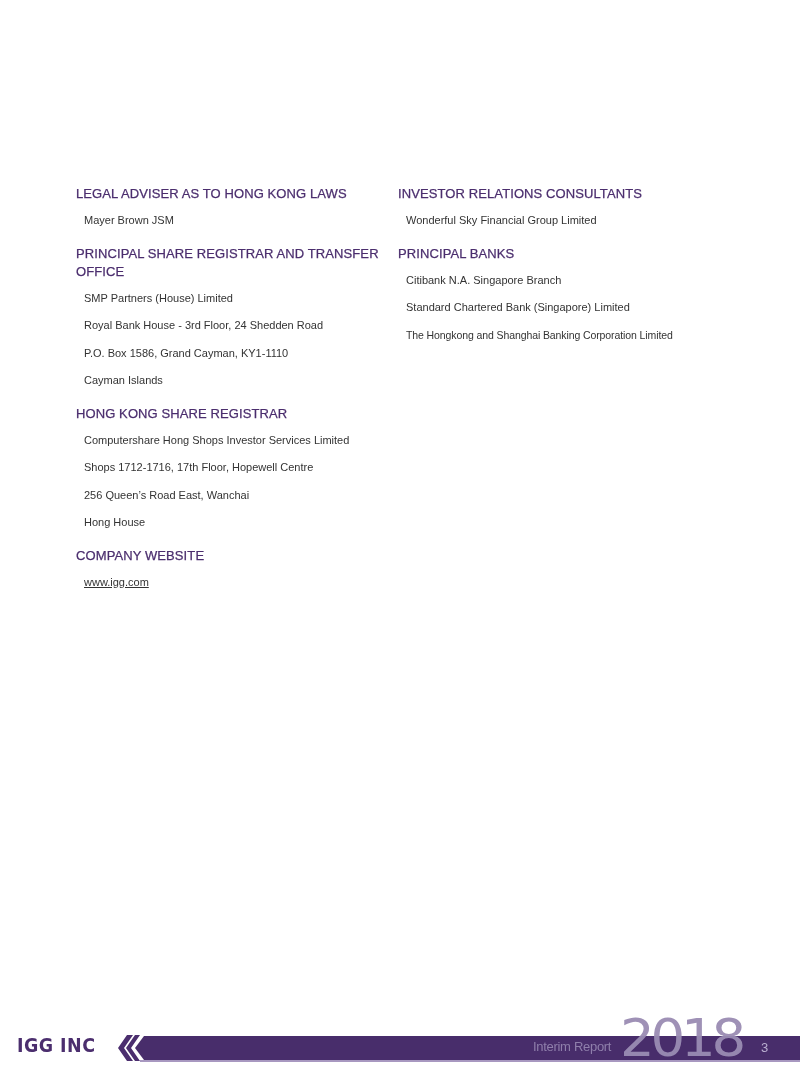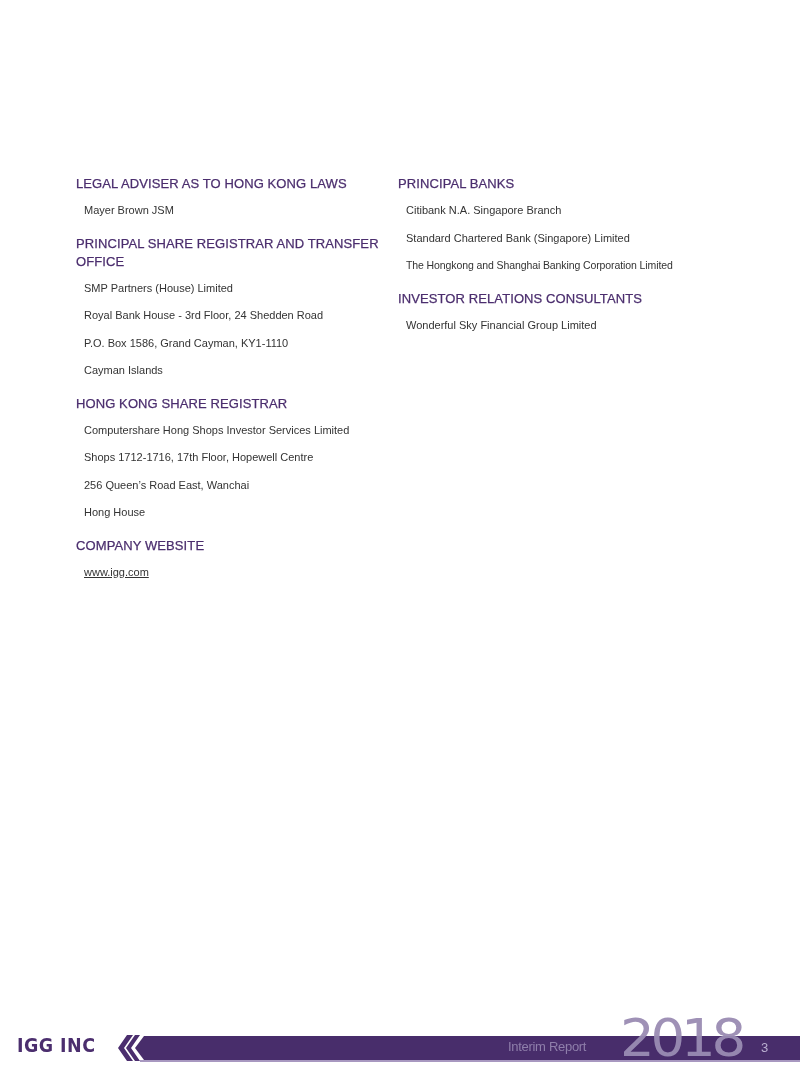--- a/index.html
+++ b/index.html
@@ -6,21 +6,21 @@
     body {
       width: 800px; height: 1085px; position: relative; background: #ffffff;
       font-family: "Liberation Sans", sans-serif; overflow: hidden;
     }
     .col { position: absolute; top: 175px; }
     .col-left { left: 76px; width: 315px; }
     .col-right { left: 398px; width: 340px; }
     .section { margin-bottom: 14px; }
     .heading {
       color: #4b2e6e; font-size: 13px; font-weight: normal; letter-spacing: 0.1px;
-      line-height: 18px; margin: 0 0 2px 0;
+      line-height: 18px; margin: 10px 0 2px 0;
       -webkit-text-stroke: 0.25px #4b2e6e;
     }
     .line {
       color: #333333; font-size: 11px; line-height: 19.5px; margin: 8px;
     }
     .line.small { font-size: 10.5px; letter-spacing: -0.1px; }
     .link { color: #333333; text-decoration: underline; }
 
     .footer { position: absolute; left: 0; top: 1010px; width: 712px; height: 75px; }
     .brand {
@@ -29,21 +29,21 @@
       transform: scaleX(0.92); transform-origin: left;
     }
     .chevron { position: absolute; left: 118px; top: 25px; width: 22px; height: 26px; }
     .bar {
       position: absolute; left: 135px; top: 26px; width: 665px; height: 24px;
       background: #482d6b;
       clip-path: polygon(0 50%, 9px 0, 100% 0, 100% 100%, 9px 100%);
     }
     .bar-underline { position: absolute; left: 140px; top: 50px; width: 660px; height: 2px; background: #a898c0; }
     .interim {
-      position: absolute; left: 508px; top: 29px; color: #8f7fab; font-size: 13px;
+      position: absolute; left: 533px; top: 29px; color: #8f7fab; font-size: 13px;
       letter-spacing: -0.3px;
     }
     .year {
       position: absolute; left: 620px; top: -2px; color: #9a8cb3; font-size: 52px;
       font-family: "DejaVu Sans", sans-serif; font-weight: 200; letter-spacing: -4px;
       line-height: 60px; opacity: 0.95;
       -webkit-text-stroke: 0; font-weight: normal; transform: scaleX(1.05); transform-origin: left;
     }
     .page-num { position: absolute; left: 761px; top: 30px; color: #b9aed0; font-size: 13px; }
   </style>
@@ -70,28 +70,28 @@
     <p class="line">Hong House</p>
   </div>
   <div class="section">
     <h3 class="heading">COMPANY WEBSITE</h3>
     <p class="line"><a class="link" href="#">www.igg.com</a></p>
   </div>
 </div>
 
 <div class="col col-right">
   <div class="section">
+    <h3 class="heading">INVESTOR RELATIONS CONSULTANTS</h3>
+    <p class="line">Wonderful Sky Financial Group Limited</p>
+  </div>
+  <div class="section">
     <h3 class="heading">PRINCIPAL BANKS</h3>
     <p class="line">Citibank N.A. Singapore Branch</p>
     <p class="line">Standard Chartered Bank (Singapore) Limited</p>
     <p class="line small">The Hongkong and Shanghai Banking Corporation Limited</p>
-  </div>
-  <div class="section">
-    <h3 class="heading">INVESTOR RELATIONS CONSULTANTS</h3>
-    <p class="line">Wonderful Sky Financial Group Limited</p>
   </div>
 </div>
 
 <div class="footer">
   <div class="brand">IGG INC</div>
   <svg class="chevron" viewBox="0 0 22 26">
     <polygon points="9,0 15,0 6,13 15,26 9,26 0,13" fill="#4b2e6e"></polygon>
     <polygon points="17,0 22,0 13,13 22,26 17,26 8,13" fill="#4b2e6e"></polygon>
   </svg>
   <div class="bar"></div>

